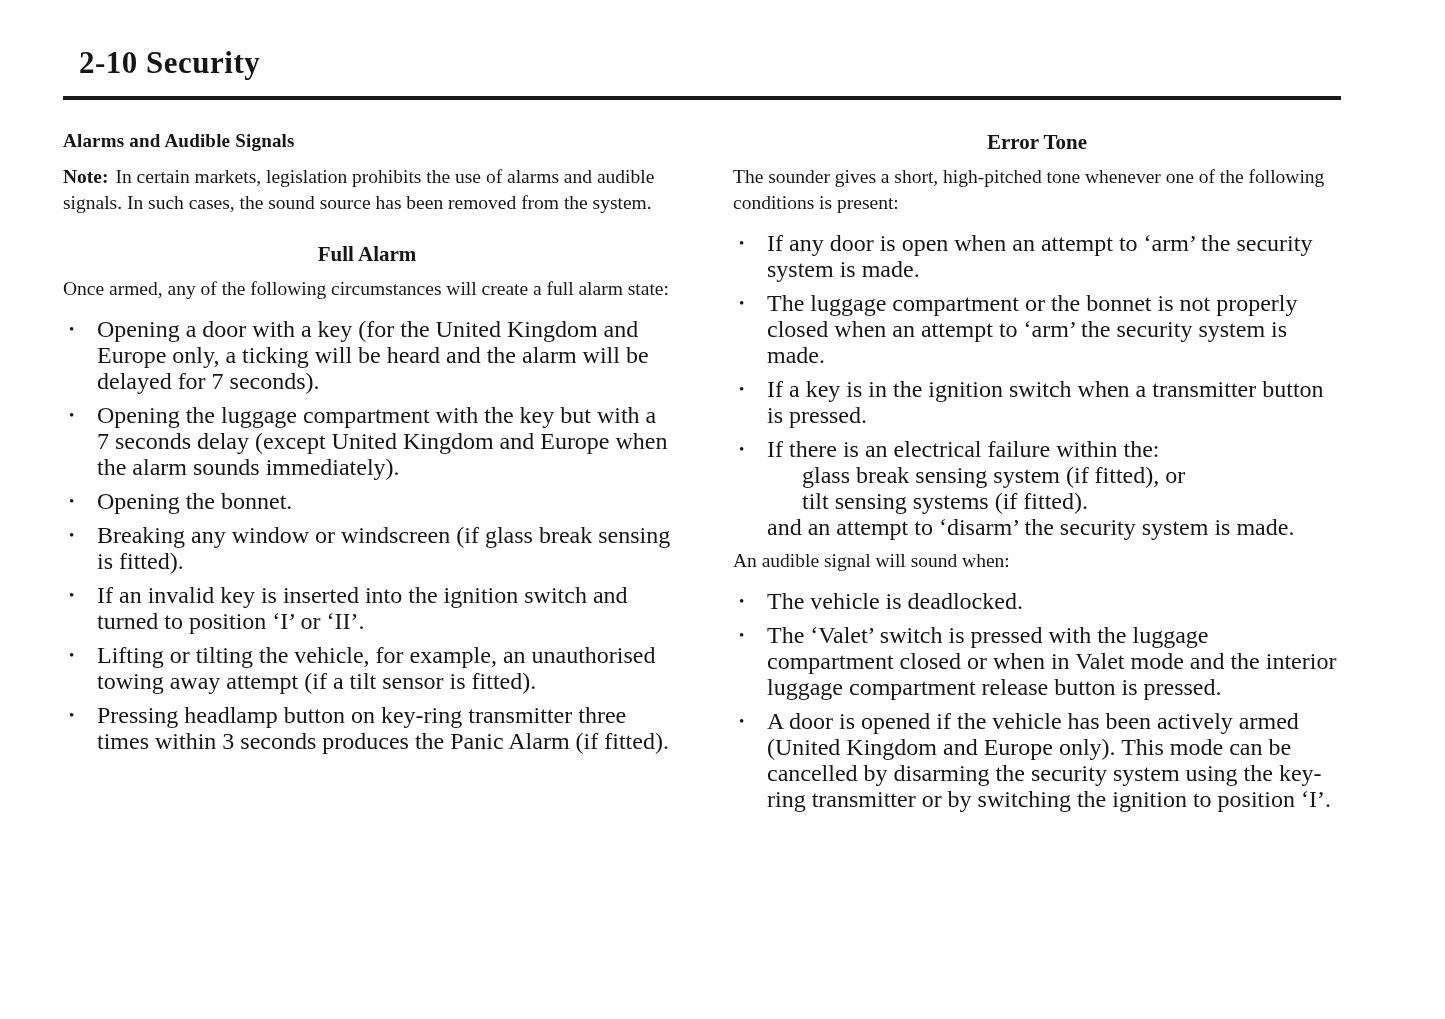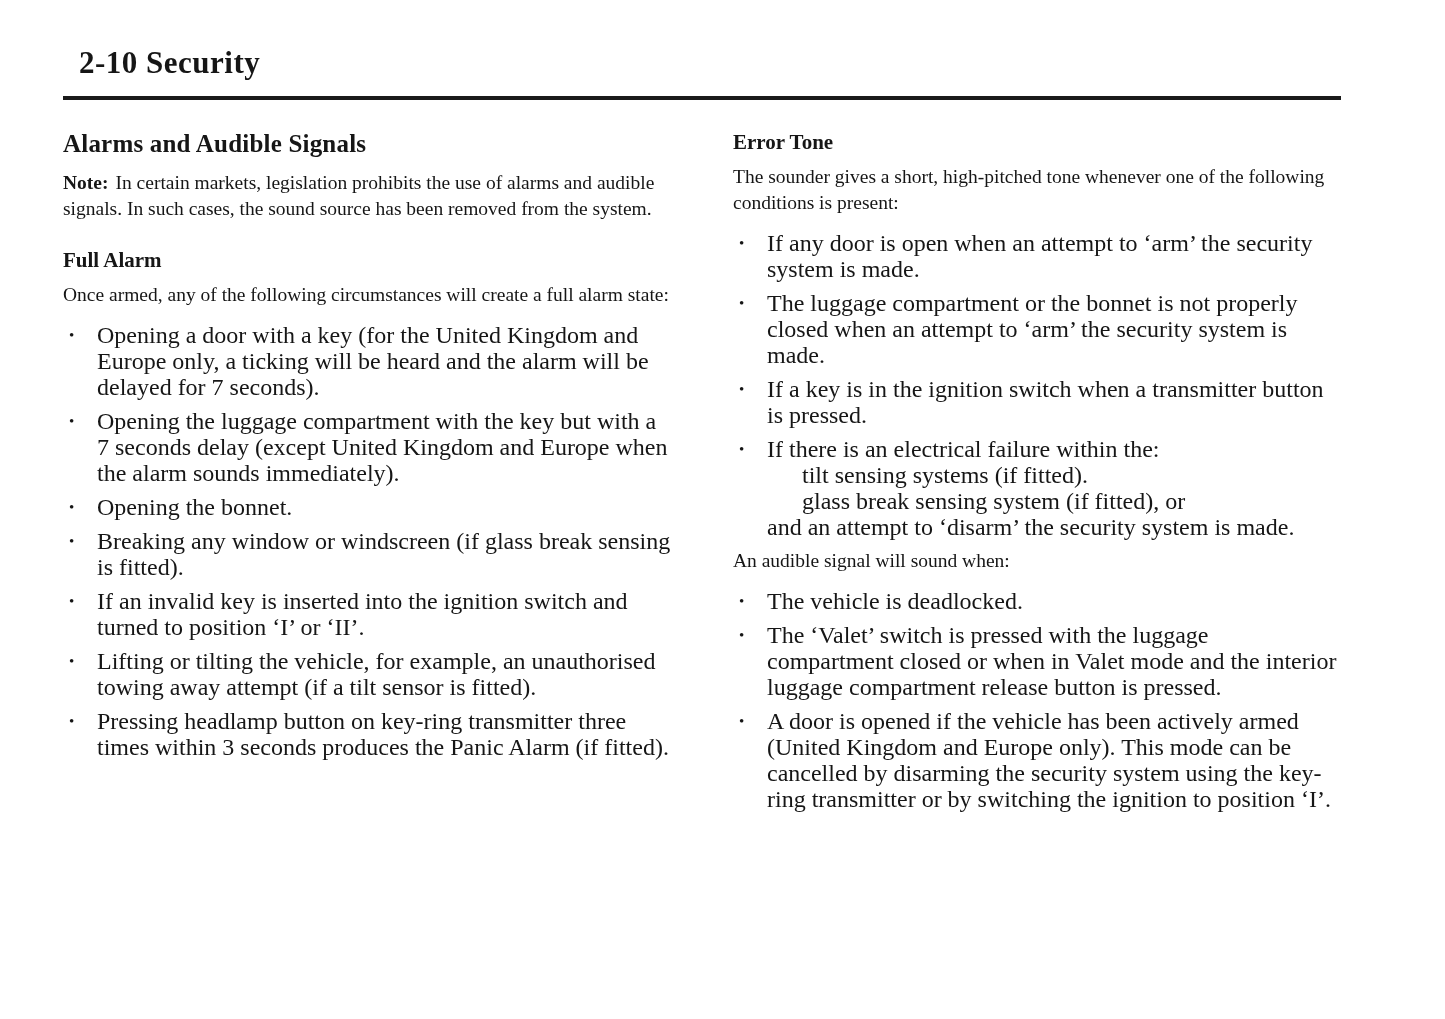--- a/index.html
+++ b/index.html
@@ -28,29 +28,30 @@
     margin-top: 12px;
     border: none;
   }
   .columns {
     display: flex;
     gap: 62px;
     margin-top: 30px;
   }
   .col { width: 608px; }
   h2.section-heading {
-    font-size: 25px;
+    font-size: 19px;
     font-weight: 700;
     margin: 0 0 12px 0;
     letter-spacing: 0.2px;
   }
   h3.sub-heading {
     font-size: 21px;
     font-weight: 700;
     margin: 26px 0 9px 0;
+    text-align: center;
   }
   h3.sub-heading.first { margin-top: 0; }
   p.body-text {
     font-size: 19.5px;
     line-height: 26px;
     margin: 0 0 8px 0;
   }
   .bold { font-weight: 700; margin-right: 7px; margin-top: 40px; }
   ul.bullet-list {
     list-style: none;
@@ -143,22 +144,22 @@
           <span class="bullet-body">The luggage compartment or the bonnet is not properly closed when an attempt to ‘arm’ the security system is made.</span>
         </li>
         <li>
           <span class="bullet-marker">•</span>
           <span class="bullet-body">If a key is in the ignition switch when a transmitter button is pressed.</span>
         </li>
         <li>
           <span class="bullet-marker">•</span>
           <span class="bullet-body">
             <span>If there is an electrical failure within the:</span>
+            <span class="subline" style="display:block">glass break sensing system (if fitted), or</span>
             <span class="subline" style="display:block">tilt sensing systems (if fitted).</span>
-            <span class="subline" style="display:block">glass break sensing system (if fitted), or</span>
             <span style="display:block">and an attempt to ‘disarm’ the security system is made.</span>
           </span>
         </li>
       </ul>
 
 
       <p class="body-text">An audible signal will sound when:</p>
 
       <ul class="bullet-list">
         <li>

